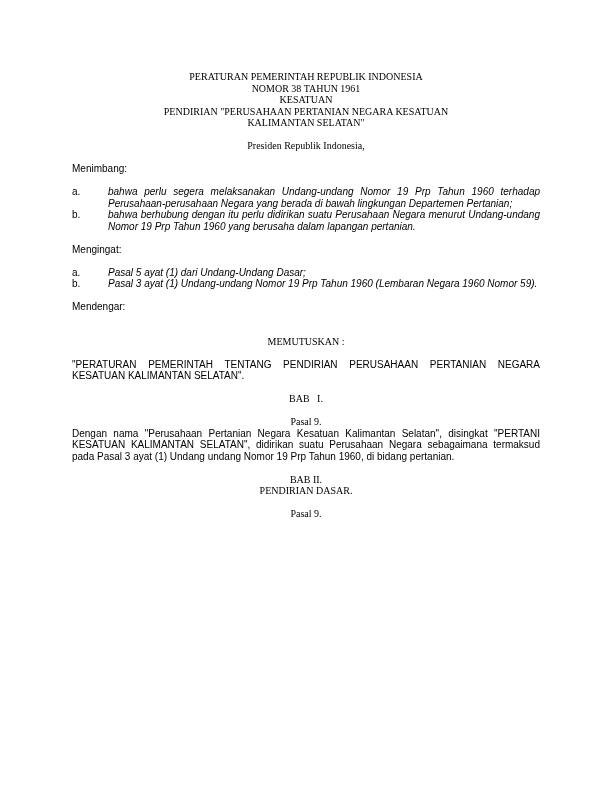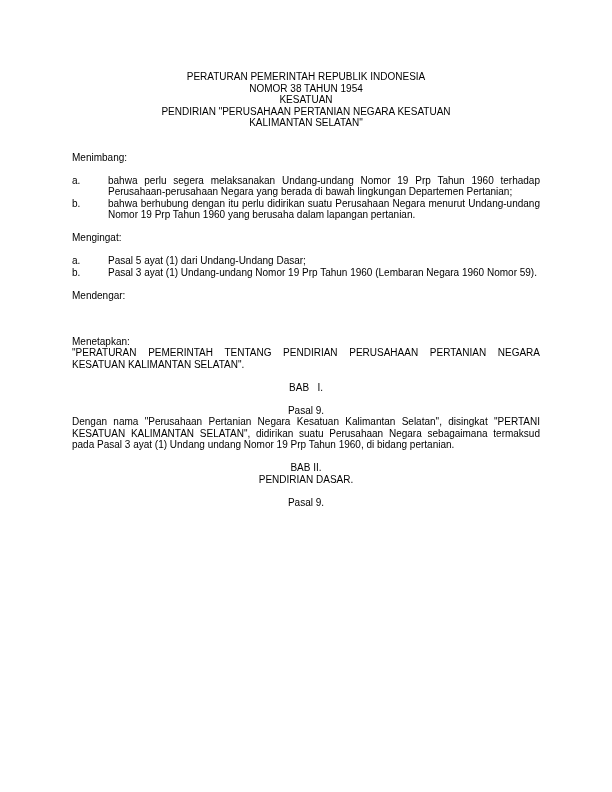--- a/index.html
+++ b/index.html
@@ -1,35 +1,36 @@
 <!DOCTYPE html>
 <html><head>
 <meta charset="utf-8">
 <style>
   html, body { margin:0; padding:0; background:#ffffff; }
   body { width:612px; height:792px; position:relative; overflow:hidden;
     font-family:"Liberation Sans", sans-serif; font-size:10px; color:#000; }
   .page { position:absolute; left:72px; top:71px; width:468px; line-height:11.5px; }
-  .center { text-align:center; }
+  .center { text-align:center;font-family:Liberation Serif, serif; }
   .just { text-align:justify; text-align-last:left; }
   .gap { height:11.5px; }
   .li { display:flex; }
   .li .mk { width:36px; flex:none; }
-  .li .tx { flex:1; text-align:justify; text-align-last:left; }
+  .li .tx { flex:1; text-align:justify; text-align-last:left;font-style:italic; }
 </style>
 </head>
 <body>
 
 <div class="page">
   <div class="center">PERATURAN PEMERINTAH REPUBLIK INDONESIA</div>
-  <div class="center">NOMOR 38 TAHUN 1954</div>
+  <div class="center">NOMOR 38 TAHUN 1961</div>
   <div class="center">KESATUAN</div>
   <div class="center">PENDIRIAN "PERUSAHAAN PERTANIAN NEGARA KESATUAN</div>
   <div class="center">KALIMANTAN SELATAN"</div>
   <div class="gap"></div>
+  <div class="center">Presiden Republik Indonesia,</div>
   <div class="gap"></div>
 
   <div>Menimbang:</div>
   <div class="gap"></div>
   <div class="li">
     <span class="mk">a.</span>
     <span class="tx">bahwa perlu segera melaksanakan Undang-undang Nomor 19 Prp Tahun 1960 terhadap Perusahaan-perusahaan Negara yang berada di bawah lingkungan Departemen Pertanian;</span>
   </div>
   <div class="li">
     <span class="mk">b.</span>
@@ -45,23 +46,23 @@
   </div>
   <div class="li">
     <span class="mk">b.</span>
     <span class="tx">Pasal 3 ayat (1) Undang-undang Nomor 19 Prp Tahun 1960 (Lembaran Negara 1960 Nomor 59).</span>
   </div>
   <div class="gap"></div>
 
   <div>Mendengar:</div>
   <div class="gap"></div>
   <div class="gap"></div>
+  <div class="center">MEMUTUSKAN :</div>
   <div class="gap"></div>
 
-  <div>Menetapkan:</div>
   <div class="just">"PERATURAN PEMERINTAH TENTANG PENDIRIAN PERUSAHAAN PERTANIAN NEGARA KESATUAN KALIMANTAN SELATAN".</div>
   <div class="gap"></div>
 
   <div class="center" style="white-space:pre;text-align:center;">BAB   I.</div>
   <div class="gap"></div>
   <div class="center">Pasal 9.</div>
   <div class="just">Dengan nama "Perusahaan Pertanian Negara Kesatuan Kalimantan Selatan", disingkat "PERTANI KESATUAN KALIMANTAN SELATAN", didirikan suatu Perusahaan Negara sebagaimana termaksud pada Pasal 3 ayat (1) Undang undang Nomor 19 Prp Tahun 1960, di bidang pertanian.</div>
   <div class="gap"></div>
 
   <div class="center">BAB II.</div>

